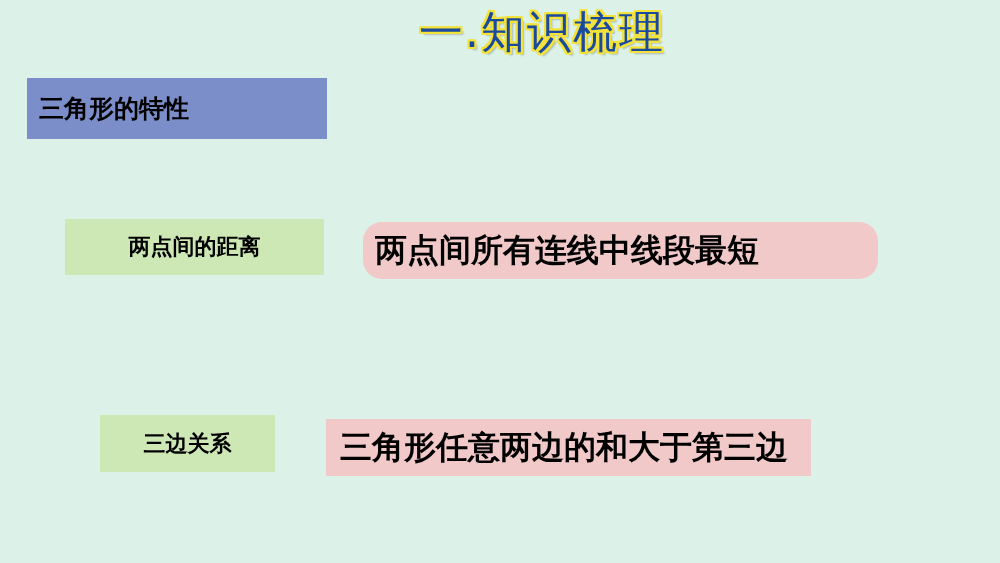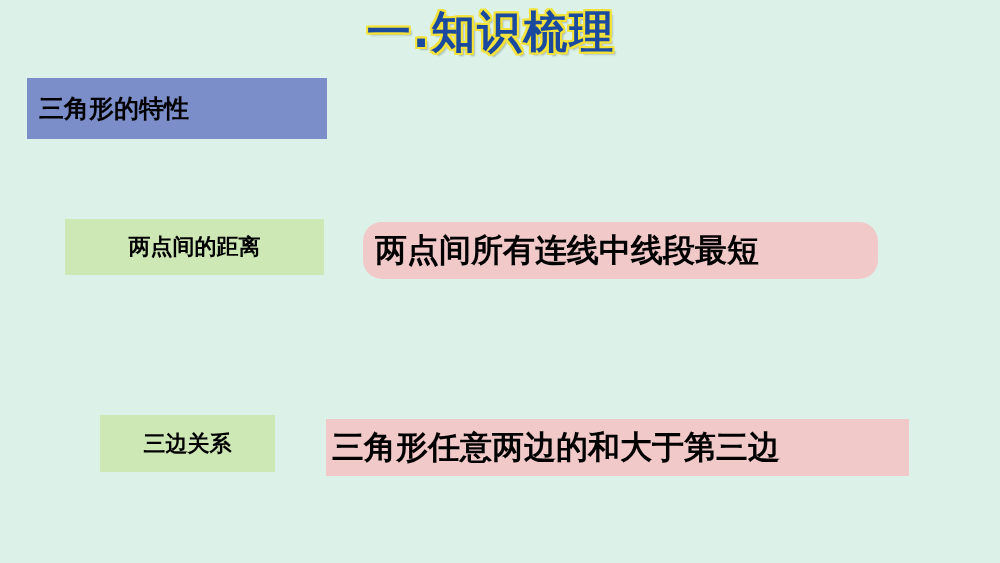--- a/index.html
+++ b/index.html
@@ -3,42 +3,42 @@
   <meta charset="utf-8">
   <style>
     html, body { margin: 0; padding: 0; }
     body {
       width: 1000px; height: 563px;
       background: #dcf2e8;
       position: relative; overflow: hidden;
       font-family: "DejaVu Sans", sans-serif;
     }
     .title {
-      position: absolute; left: 331px; top: 4px; width: 320px; height: 56px;
-      text-align: center; font-size: 44px; font-weight: bold; line-height: 56px;
+      position: absolute; left: 345px; top: 4px; width: 320px; height: 56px;
+      text-align: right; font-size: 44px; font-weight: normal; line-height: 56px;
       color: #1a4aa0; letter-spacing: 2px;
       text-shadow:
         -2px -2px 0 #f2e23a, 2px -2px 0 #f2e23a, -2px 2px 0 #f2e23a, 2px 2px 0 #f2e23a,
         0 -2px 0 #f2e23a, 0 2px 0 #f2e23a, -2px 0 0 #f2e23a, 2px 0 0 #f2e23a,
         3px 3px 2px rgba(0,0,0,0.25);
     }
     .box {
       position: absolute; font-weight: bold; color: #000;
       display: flex; align-items: center; white-space: nowrap;
     }
     .section {
       left: 27px; top: 78px; width: 300px; height: 61px;
       background: #7c8ec9; font-size: 25px; padding-left: 12px; box-sizing: border-box;
     }
     .label { background: #cde8b5; font-size: 22px; justify-content: center; }
     .desc { background: #f1c9c9; font-size: 32px; padding-left: 12px; box-sizing: border-box; }
     .l1 { left: 65px; top: 219px; width: 259px; height: 56px; }
     .d1 { left: 363px; top: 222px; width: 515px; height: 57px; border-radius: 19px; }
     .l2 { left: 100px; top: 415px; width: 175px; height: 57px; }
-    .d2 { left: 326px; top: 419px; width: 583px; height: 57px; padding-left: 6px; }
+    .d2 { left: 326px; top: 419px; width: 485px; height: 57px; padding-left: 14px; }
   </style>
 </head>
 <body>
 
 <div class="title">一.知识梳理</div>
 
 <div class="box section">三角形的特性</div>
 
 <div class="box label l1">两点间的距离</div>
 <div class="box desc d1">两点间所有连线中线段最短</div>

